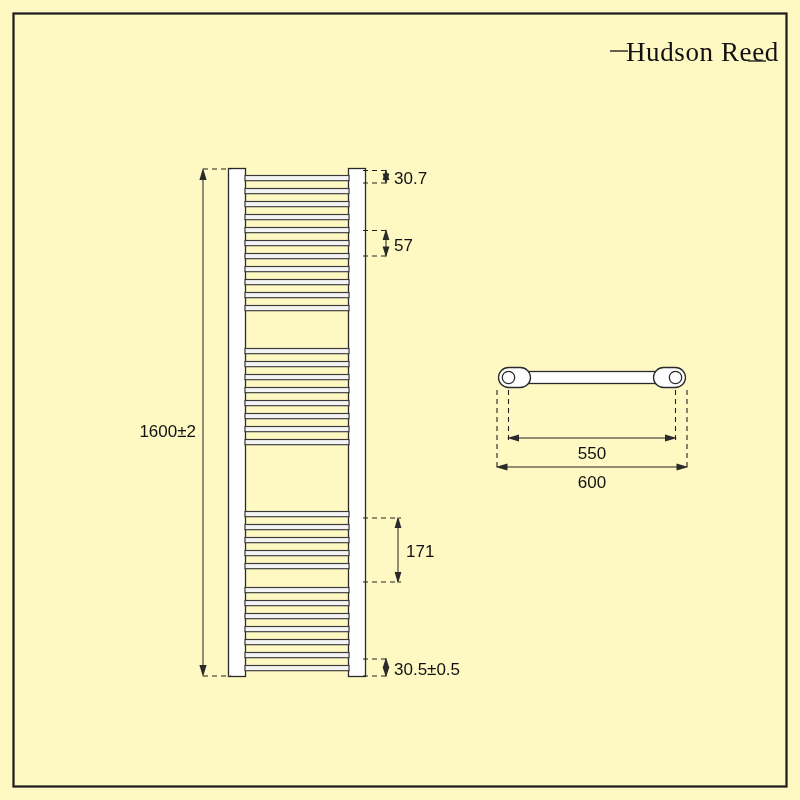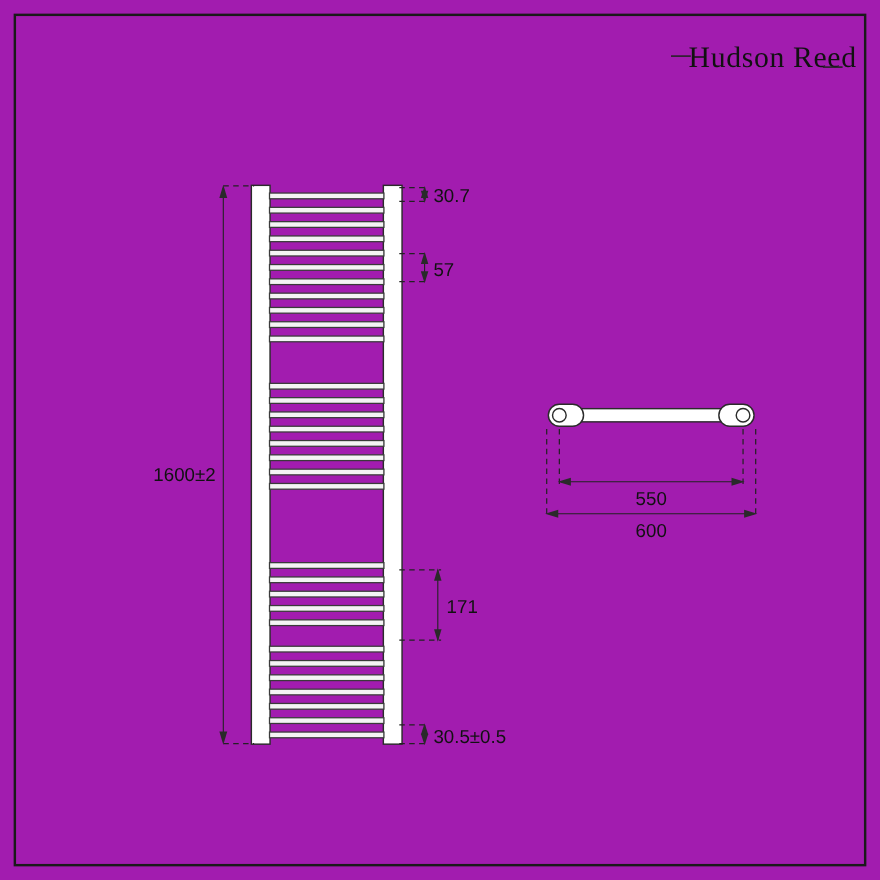--- a/index.html
+++ b/index.html
@@ -10,21 +10,21 @@
   body {
     width: 800px;
     height: 800px;
     font-family: "Liberation Sans", sans-serif;
     overflow: hidden;
   }
   #sheet {
     position: relative;
     width: 800px;
     height: 800px;
-    background: #a21caf;
+    background: #fef9c3;
     text-decoration: underline;
   }
   #drawing-svg {
     position: absolute;
     left: 0;
     top: 0;
     width: 800px;
     height: 800px;
   }
   .dim-text {

